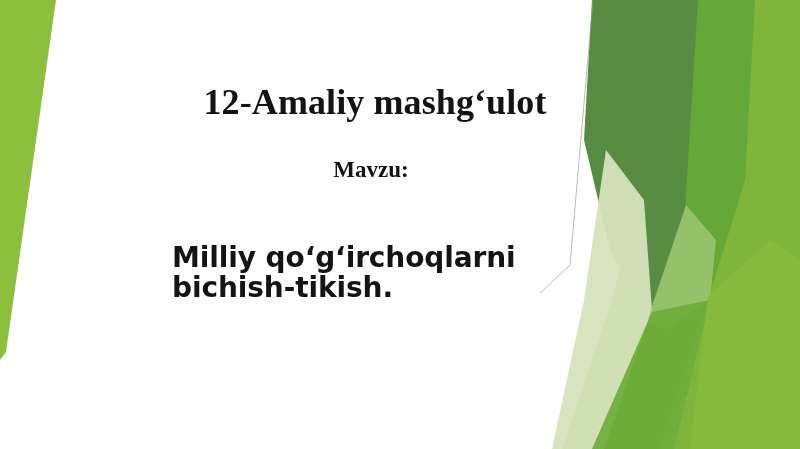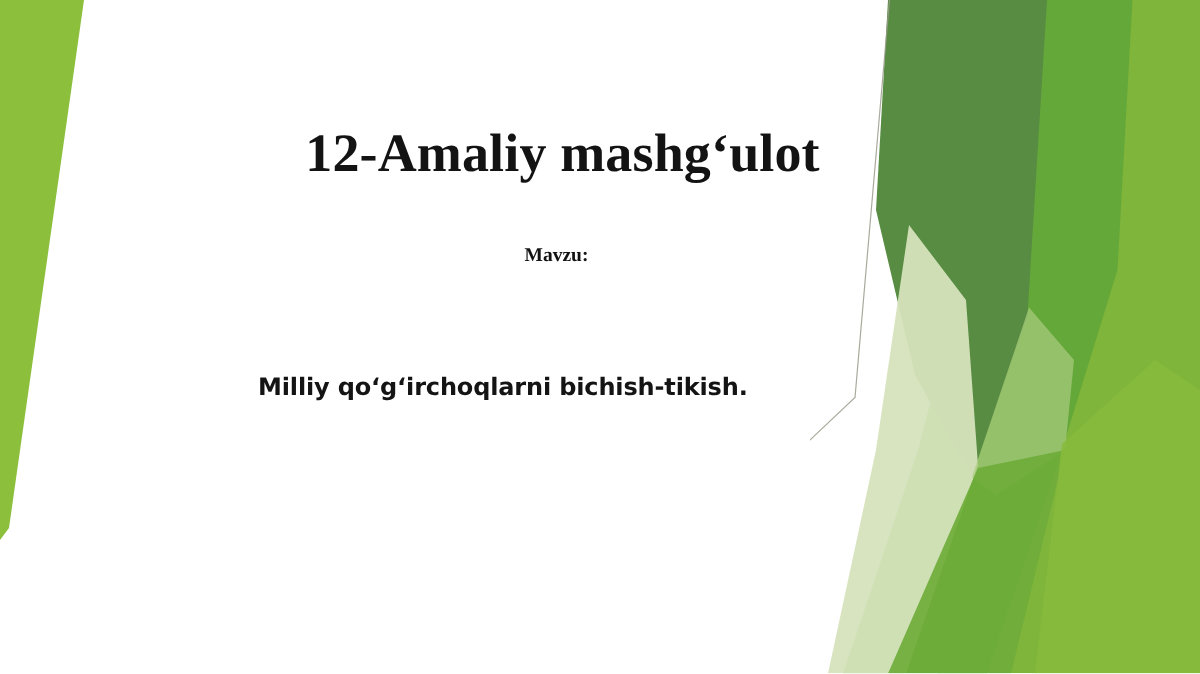--- a/index.html
+++ b/index.html
@@ -44,33 +44,33 @@
     white-space: nowrap;
   }
   .slide-subtitle {
     position: absolute;
     left: 0;
     top: 158px;
     width: 742px;
     text-align: center;
     font-family: "Liberation Serif", serif;
     font-weight: bold;
-    font-size: 13px;
+    font-size: 23px;
     line-height: 24px;
     color: #131313;
   }
   .slide-body {
     position: absolute;
     left: 172px;
     top: 243px;
     width: 380px;
     text-align: left;
     font-family: "DejaVu Sans", sans-serif;
     font-weight: bold;
-    font-size: 16px;
+    font-size: 28px;
     line-height: 30px;
     color: #141414;
     letter-spacing: -0.1px;
   }
 </style>
 </head>
 <body>
 
 <div id="slide">
 

